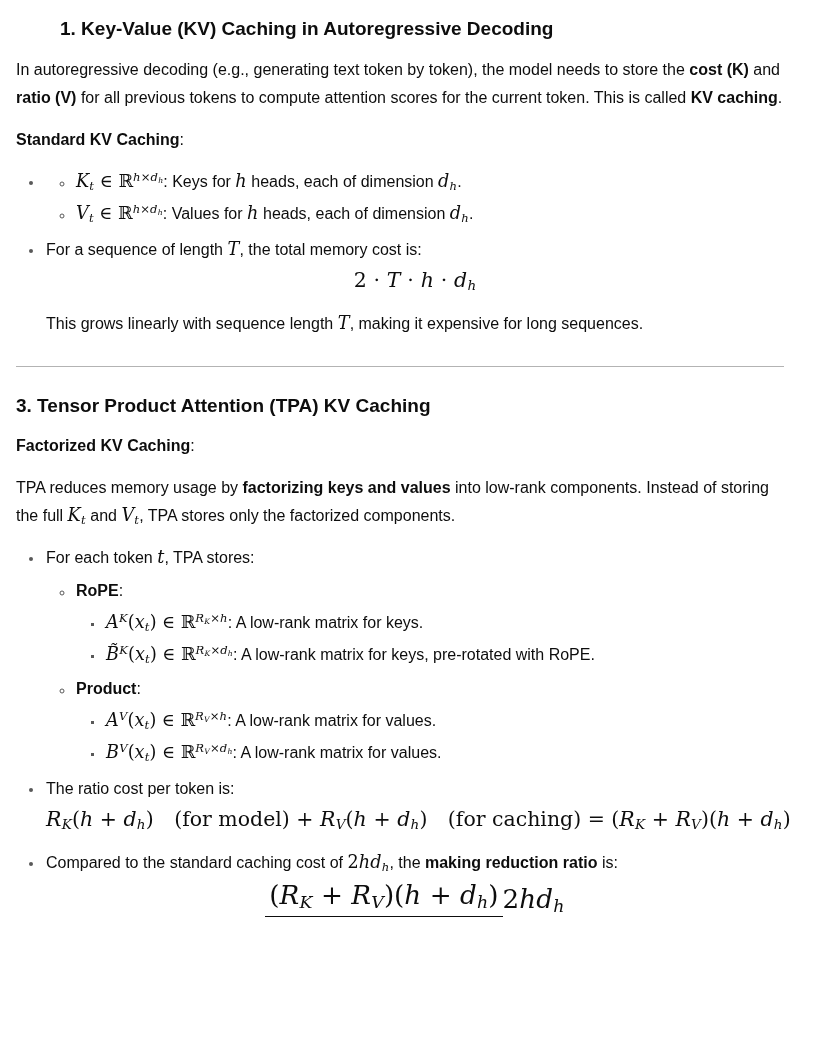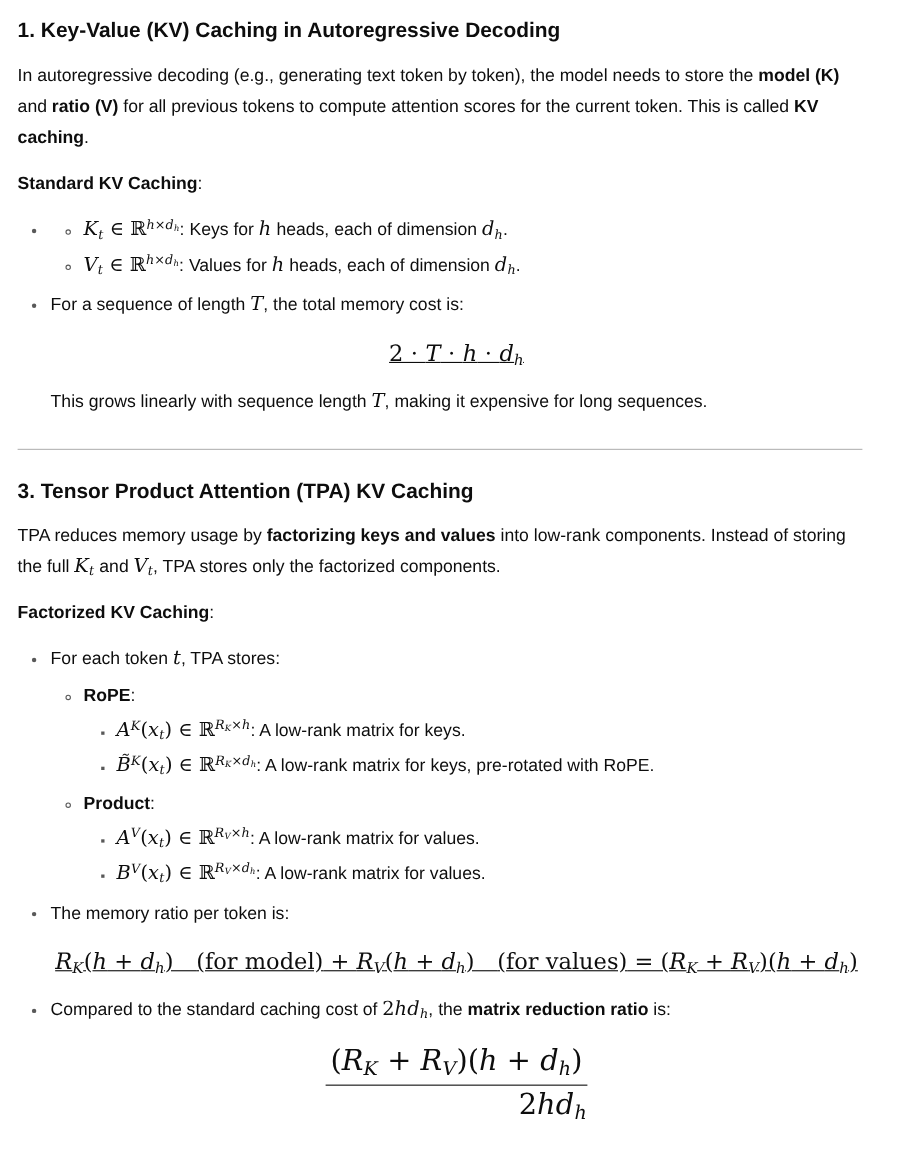--- a/index.html
+++ b/index.html
@@ -5,55 +5,55 @@
   html,body{margin:0;padding:0;background:#ffffff;}
   body{
     width:820px; box-sizing:border-box;
     padding:12px 36px 20px 16px;
     color:#0d0d0d;
     font-family:"Liberation Sans","DejaVu Sans",sans-serif;
     font-size:16px; line-height:1.75;
     -webkit-font-smoothing:antialiased;
   }
   h3{font-size:19px; line-height:1.35; font-weight:700; margin:26px 0 14px;}
-  h3.first{margin-top:4px;}
+  h3.first{margin-top:4px;margin-left:44px;}
   p{margin:14px 0;}
   ul{margin:10px 0; padding-left:28px; list-style:disc;}
   ul ul{list-style:circle; margin:5px 0 8px;}
   ul ul ul{list-style:square; margin:4px 0 6px;}
   li{margin:4px 0; padding-left:2px;}
   li::marker{color:#595959; font-size:0.8em;}
   ul ul li::marker{font-size:0.78em;}
   ul ul ul li::marker{font-size:0.62em;}
   strong{font-weight:700;}
   .math{
     font-family:"DejaVu Serif","DejaVu Sans",serif;
     font-size:1.1em; line-height:1.1; white-space:nowrap;
   }
   .math i{font-style:italic; letter-spacing:0.2px;}
   .math sub,.math sup{font-size:0.66em; line-height:1;}
   .math sub{vertical-align:-0.25em;}
   .math sup{vertical-align:0.5em;}
   .math .rm{font-style:normal;}
-  .display{text-align:center; margin:18px 0 14px;text-decoration:underline;}
+  .display{text-align:center; margin:4px 0 14px;}
   .display .math{font-size:1.28em;}
-  .frac{display:inline-flex; flex-direction:column; align-items:flex-end; vertical-align:middle; text-align:center;}
+  .frac{display:inline-flex; flex-direction:row; align-items:flex-start; vertical-align:middle; text-align:center;}
   .frac .fnum{padding:0 4px 4px; border-bottom:1.3px solid #0d0d0d;}
   .frac .fden{padding-top:4px;}
   .cont{margin:12px 0 4px;}
   hr{border:none; border-top:1px solid #b3b3b3; margin:28px 0 24px;}
 </style>
 </head>
 <body>
 
 <main>
 
   <section>
     <h3 class="first">1. Key-Value (KV) Caching in Autoregressive Decoding</h3>
-    <p>In autoregressive decoding (e.g., generating text token by token), the model needs to store the <strong>model (K)</strong> and <strong>ratio (V)</strong> for all previous tokens to compute attention scores for the current token. This is called <strong>KV caching</strong>.</p>
+    <p>In autoregressive decoding (e.g., generating text token by token), the model needs to store the <strong>cost (K)</strong> and <strong>ratio (V)</strong> for all previous tokens to compute attention scores for the current token. This is called <strong>KV caching</strong>.</p>
     <p><strong>Standard KV Caching</strong>:</p>
 
     <ul>
       <li>
         <ul>
           <li><span class="math"><i>K</i><sub><i>t</i></sub> ∈ ℝ<sup><i>h</i>×<i>d</i><sub><i>h</i></sub></sup></span>: Keys for <span class="math"><i>h</i></span> heads, each of dimension <span class="math"><i>d</i><sub><i>h</i></sub></span>.</li>
           <li><span class="math"><i>V</i><sub><i>t</i></sub> ∈ ℝ<sup><i>h</i>×<i>d</i><sub><i>h</i></sub></sup></span>: Values for <span class="math"><i>h</i></span> heads, each of dimension <span class="math"><i>d</i><sub><i>h</i></sub></span>.</li>
         </ul>
       </li>
       <li>
@@ -61,22 +61,22 @@
         <div class="display"><span class="math">2 ⋅ <i>T</i> ⋅ <i>h</i> ⋅ <i>d</i><sub><i>h</i></sub></span></div>
         <p class="cont">This grows linearly with sequence length <span class="math"><i>T</i></span>, making it expensive for long sequences.</p>
       </li>
     </ul>
   </section>
 
   <hr>
 
   <section>
     <h3>3. Tensor Product Attention (TPA) KV Caching</h3>
+    <p><strong>Factorized KV Caching</strong>:</p>
     <p>TPA reduces memory usage by <strong>factorizing keys and values</strong> into low-rank components. Instead of storing the full <span class="math"><i>K</i><sub><i>t</i></sub></span> and <span class="math"><i>V</i><sub><i>t</i></sub></span>, TPA stores only the factorized components.</p>
-    <p><strong>Factorized KV Caching</strong>:</p>
 
     <ul>
       <li>
         <span>For each token <span class="math"><i>t</i></span>, TPA stores:</span>
         <ul>
           <li>
             <span><strong>RoPE</strong>:</span>
             <ul>
               <li><span class="math"><i>A</i><sup><i>K</i></sup>(<i>x</i><sub><i>t</i></sub>) ∈ ℝ<sup><i>R</i><sub><i>K</i></sub>×<i>h</i></sup></span>: A low-rank matrix for keys.</li>
               <li><span class="math"><i>B̃</i><sup><i>K</i></sup>(<i>x</i><sub><i>t</i></sub>) ∈ ℝ<sup><i>R</i><sub><i>K</i></sub>×<i>d</i><sub><i>h</i></sub></sup></span>: A low-rank matrix for keys, pre-rotated with RoPE.</li>
@@ -85,25 +85,25 @@
           <li>
             <span><strong>Product</strong>:</span>
             <ul>
               <li><span class="math"><i>A</i><sup><i>V</i></sup>(<i>x</i><sub><i>t</i></sub>) ∈ ℝ<sup><i>R</i><sub><i>V</i></sub>×<i>h</i></sup></span>: A low-rank matrix for values.</li>
               <li><span class="math"><i>B</i><sup><i>V</i></sup>(<i>x</i><sub><i>t</i></sub>) ∈ ℝ<sup><i>R</i><sub><i>V</i></sub>×<i>d</i><sub><i>h</i></sub></sup></span>: A low-rank matrix for values.</li>
             </ul>
           </li>
         </ul>
       </li>
       <li>
-        <span>The memory ratio per token is:</span>
-        <div class="display"><span class="math"><i>R</i><sub><i>K</i></sub>(<i>h</i> + <i>d</i><sub><i>h</i></sub>) <span class="rm">(for model)</span> + <i>R</i><sub><i>V</i></sub>(<i>h</i> + <i>d</i><sub><i>h</i></sub>) <span class="rm">(for values)</span> = (<i>R</i><sub><i>K</i></sub> + <i>R</i><sub><i>V</i></sub>)(<i>h</i> + <i>d</i><sub><i>h</i></sub>)</span></div>
+        <span>The ratio cost per token is:</span>
+        <div class="display"><span class="math"><i>R</i><sub><i>K</i></sub>(<i>h</i> + <i>d</i><sub><i>h</i></sub>) <span class="rm">(for model)</span> + <i>R</i><sub><i>V</i></sub>(<i>h</i> + <i>d</i><sub><i>h</i></sub>) <span class="rm">(for caching)</span> = (<i>R</i><sub><i>K</i></sub> + <i>R</i><sub><i>V</i></sub>)(<i>h</i> + <i>d</i><sub><i>h</i></sub>)</span></div>
       </li>
       <li>
-        <span>Compared to the standard caching cost of <span class="math">2<i>hd</i><sub><i>h</i></sub></span>, the <strong>matrix reduction ratio</strong> is:</span>
+        <span>Compared to the standard caching cost of <span class="math">2<i>hd</i><sub><i>h</i></sub></span>, the <strong>making reduction ratio</strong> is:</span>
         <div class="display">
           <span class="math frac">
             <span class="fnum"><span class="math">(<i>R</i><sub><i>K</i></sub> + <i>R</i><sub><i>V</i></sub>)(<i>h</i> + <i>d</i><sub><i>h</i></sub>)</span></span>
             <span class="fden"><span class="math">2<i>hd</i><sub><i>h</i></sub></span></span>
           </span>
         </div>
         
       </li>
     </ul>
   </section>

